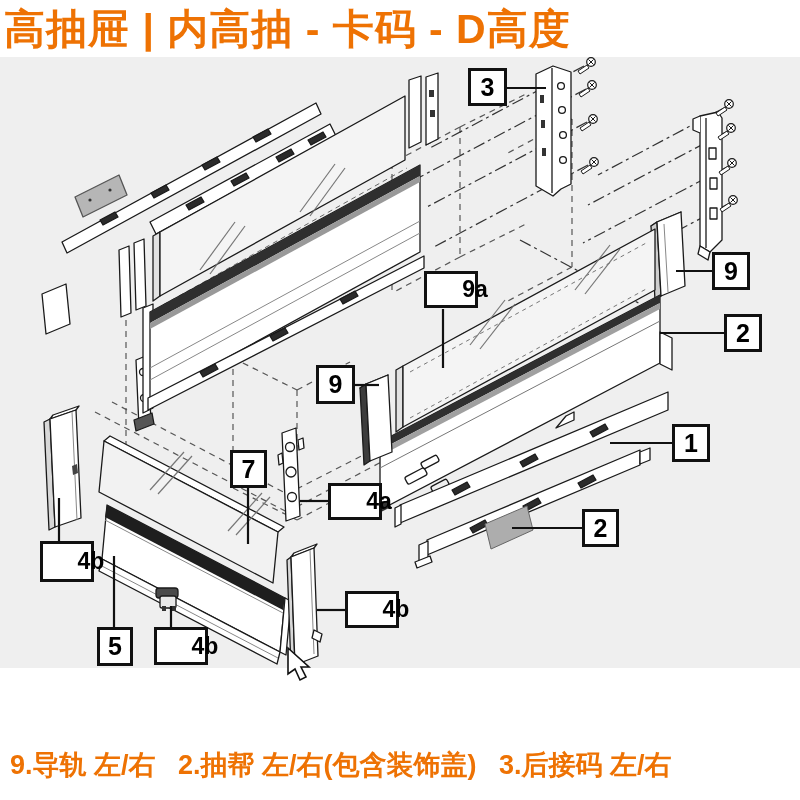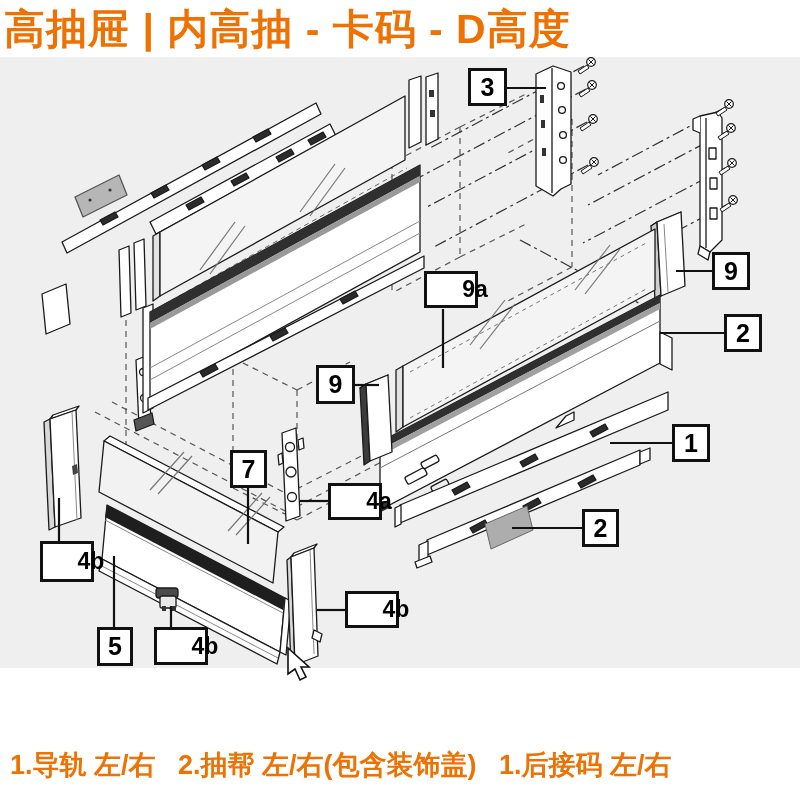--- a/index.html
+++ b/index.html
@@ -333,16 +333,16 @@
 <div class="callout" style="left:672px;top:424px;width:38px;height:38px;">1</div>
 <div class="callout" style="left:582px;top:509px;width:37px;height:38px;">2</div>
 <div class="callout" style="left:230px;top:450px;width:37px;height:38px;">7</div>
 <div class="callout small" style="left:328px;top:483px;width:40px;height:37px;">4a</div>
 <div class="callout small" style="left:40px;top:541px;width:39px;height:41px;">4b</div>
 <div class="callout" style="left:97px;top:627px;width:36px;height:39px;">5</div>
 <div class="callout small" style="left:154px;top:627px;width:39px;height:38px;">4b</div>
 <div class="callout small" style="left:345px;top:591px;width:39px;height:37px;">4b</div>
 
 <div class="legend">
-  <div>1.导轨 左/右   2.抽帮 左/右(包含装饰盖)   1.后接码 左/右</div>
+  <div>9.导轨 左/右   2.抽帮 左/右(包含装饰盖)   3.后接码 左/右</div>
   
   
 </div>
 
 </body></html>

